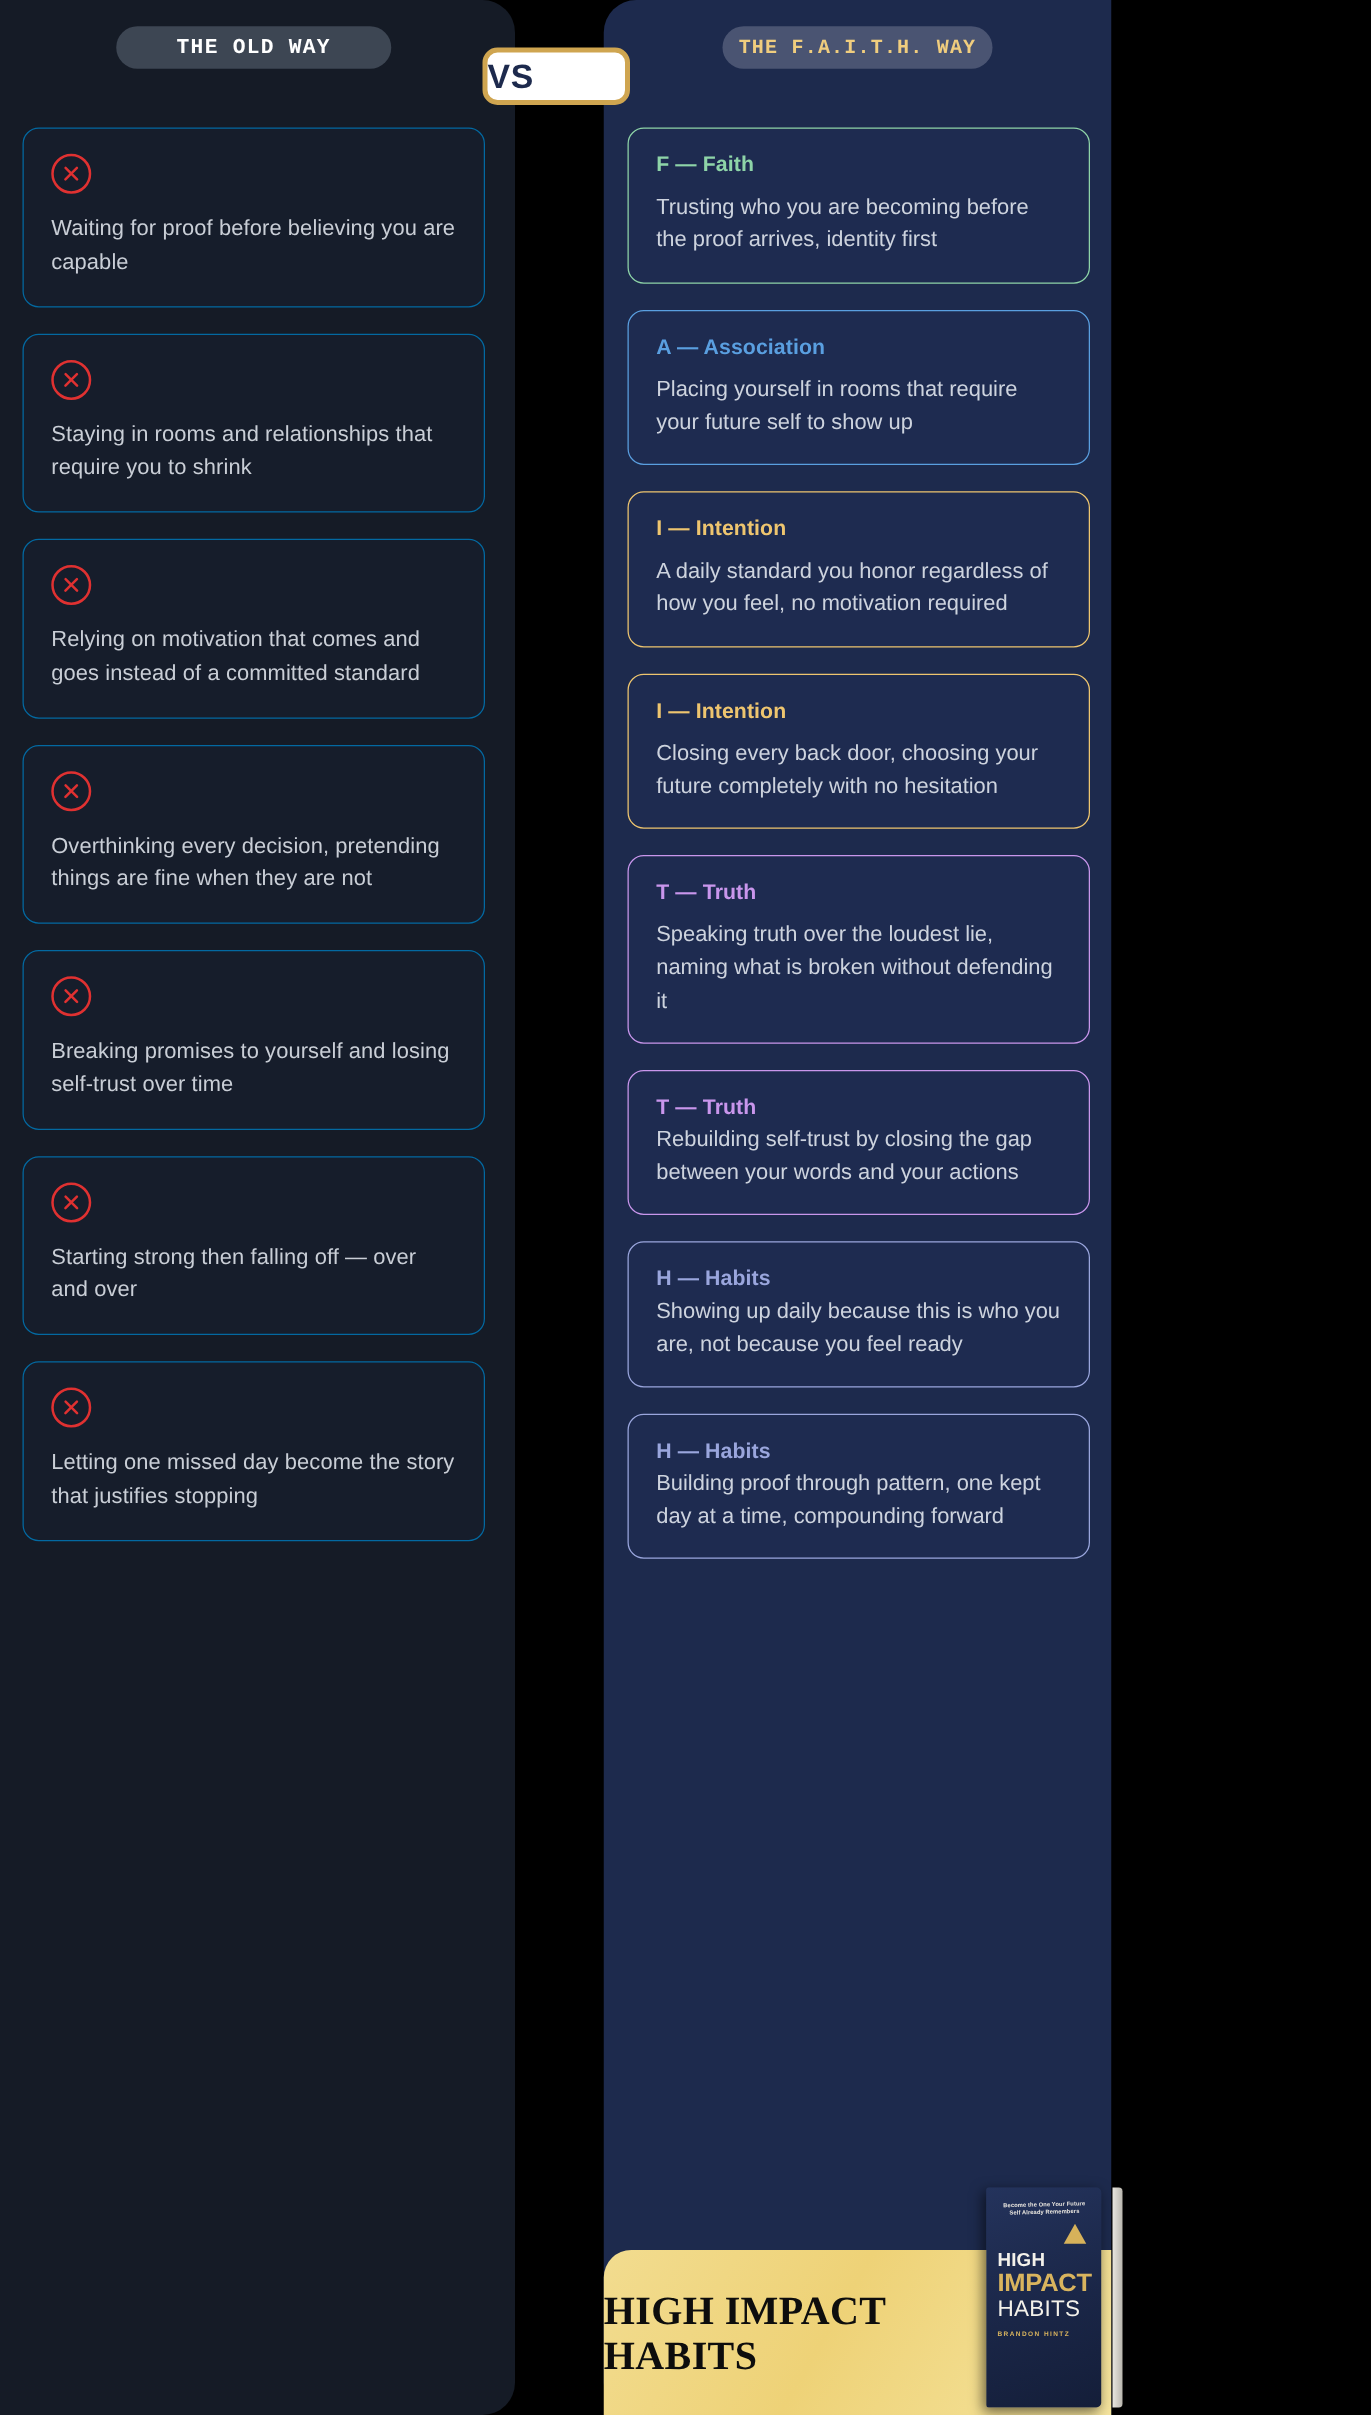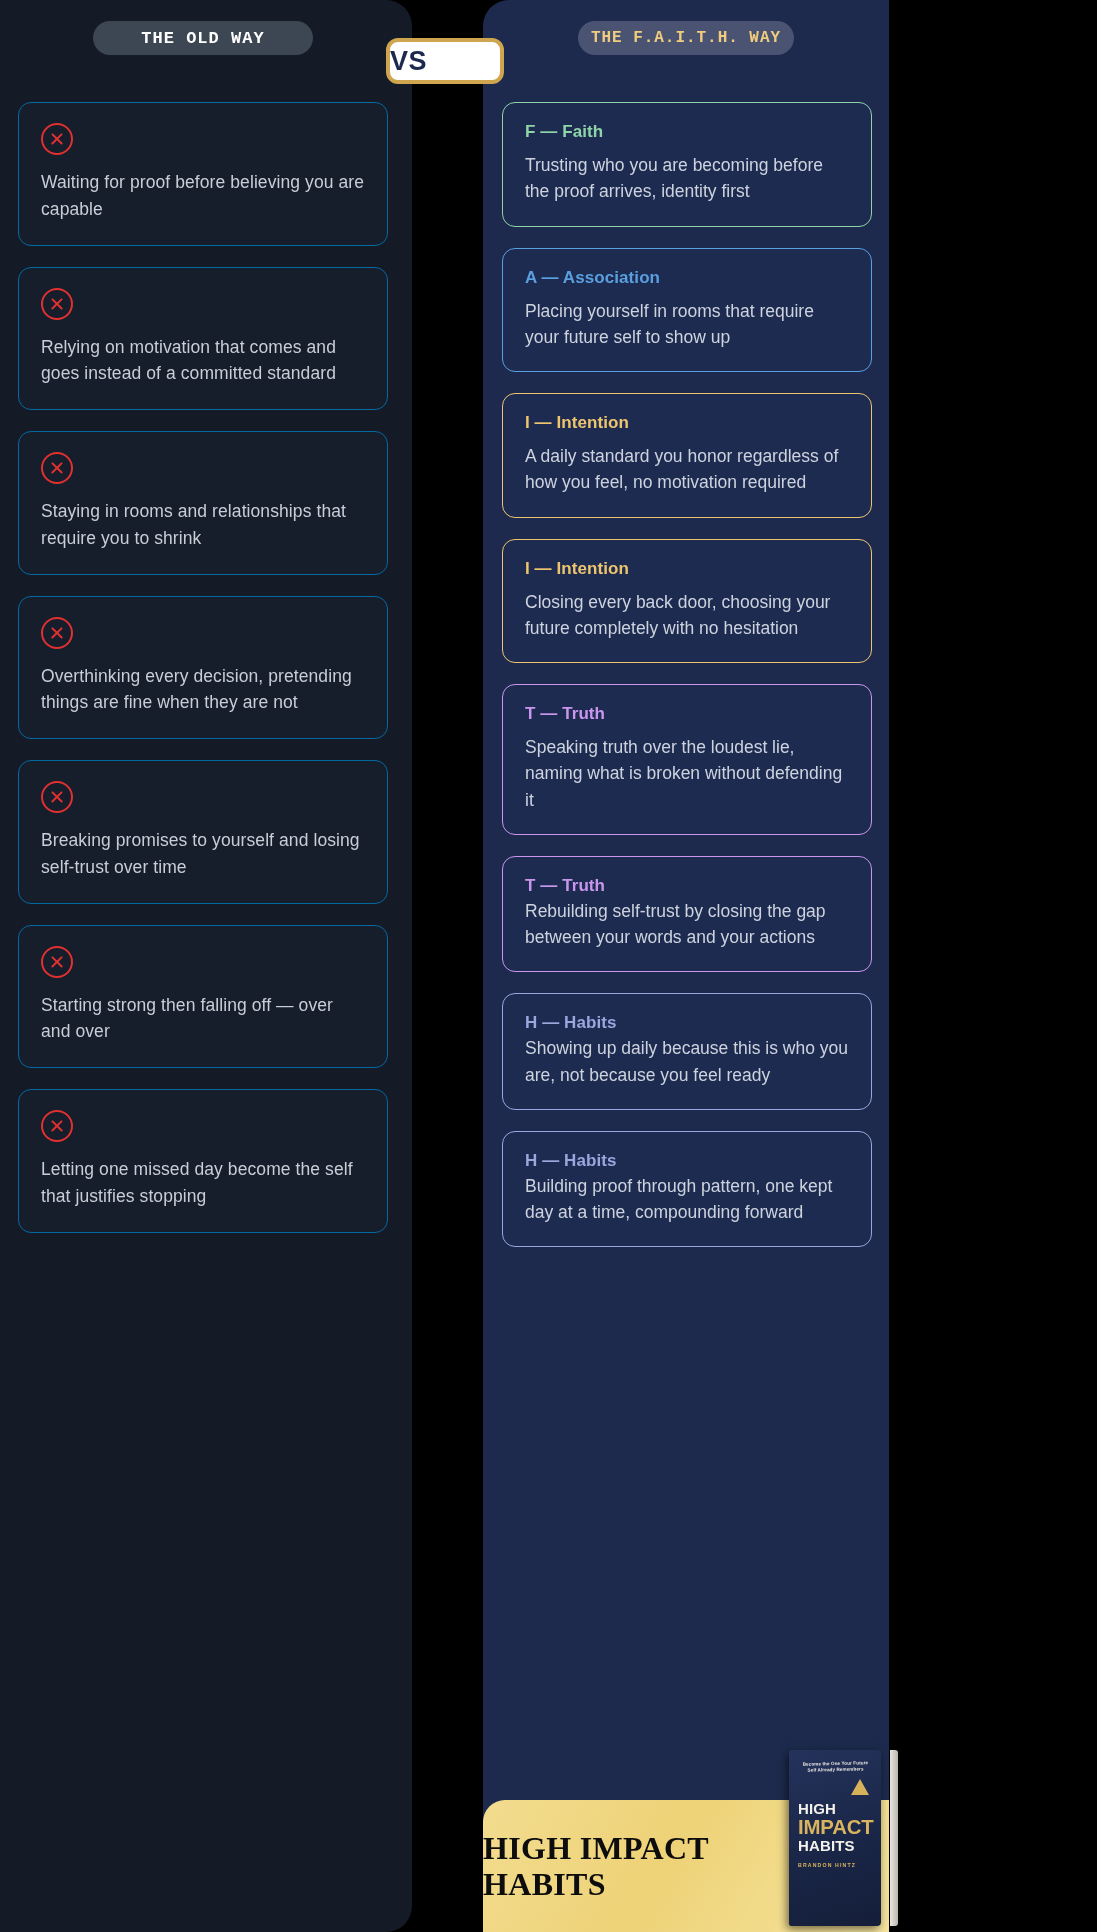--- a/index.html
+++ b/index.html
@@ -208,21 +208,21 @@
   .book-t1{
     color:#f3f1ea; font-size:15px; font-weight:700;
     letter-spacing:0.01em; line-height:1; margin-bottom:1px;
   }
   .book-t2{
     color:#d9b45e; font-size:20px; font-weight:700;
     letter-spacing:-0.01em; line-height:1; margin-bottom:1px;
     transform:scaleX(1.02); transform-origin:left;
   }
   .book-t3{
-    color:#f3f1ea; font-size:15px; font-weight:700;
+    color:#f3f1ea; font-size:18px; font-weight:400;
     letter-spacing:0.01em; line-height:1;
   }
   .book-author{
     color:#d9b45e; font-size:5.2px; font-weight:700;
     letter-spacing:0.22em; margin-top:9px;
   }
 </style>
 </head>
 <body>
 
@@ -243,41 +243,41 @@
     <span>VS</span>
   </div>
 
   <div class="left-list" id="left-list">
       <div class="card-old">
         <div class="x-icon"></div>
         <div class="card-old-text">Waiting for proof before believing you are capable</div>
       </div>
       <div class="card-old">
         <div class="x-icon"></div>
+        <div class="card-old-text">Staying in rooms and relationships that require you to shrink</div>
+      </div>
+      <div class="card-old">
+        <div class="x-icon"></div>
         <div class="card-old-text">Relying on motivation that comes and goes instead of a committed standard</div>
       </div>
       <div class="card-old">
         <div class="x-icon"></div>
-        <div class="card-old-text">Staying in rooms and relationships that require you to shrink</div>
-      </div>
-      <div class="card-old">
-        <div class="x-icon"></div>
         <div class="card-old-text">Overthinking every decision, pretending things are fine when they are not</div>
       </div>
       <div class="card-old">
         <div class="x-icon"></div>
         <div class="card-old-text">Breaking promises to yourself and losing self-trust over time</div>
       </div>
       <div class="card-old">
         <div class="x-icon"></div>
         <div class="card-old-text">Starting strong then falling off — over and over</div>
       </div>
       <div class="card-old">
         <div class="x-icon"></div>
-        <div class="card-old-text">Letting one missed day become the self that justifies stopping</div>
+        <div class="card-old-text">Letting one missed day become the story that justifies stopping</div>
       </div>
     </div>
   <div class="right-list" id="right-list">
       <div class="card-faith" style="border-color: rgb(142, 212, 168);">
         <div class="card-title" style="color: rgb(142, 212, 168);">F — Faith</div>
         <div class="card-body">Trusting who you are becoming before the proof arrives, identity first</div>
       </div>
       <div class="card-faith" style="border-color: rgb(90, 159, 224);">
         <div class="card-title" style="color: rgb(90, 159, 224);">A — Association</div>
         <div class="card-body">Placing yourself in rooms that require your future self to show up</div>

